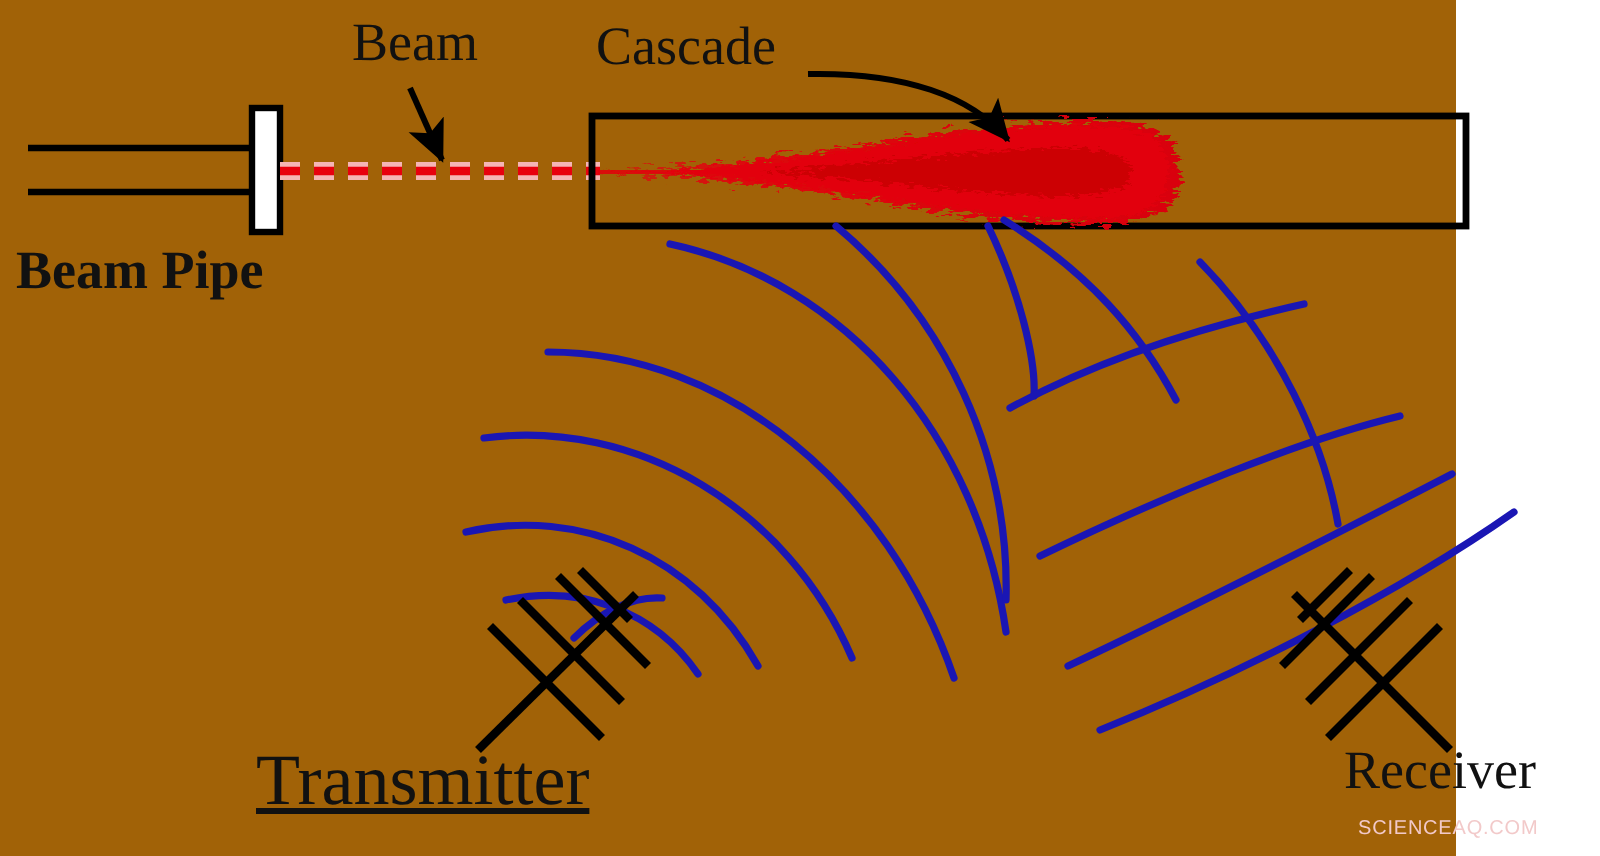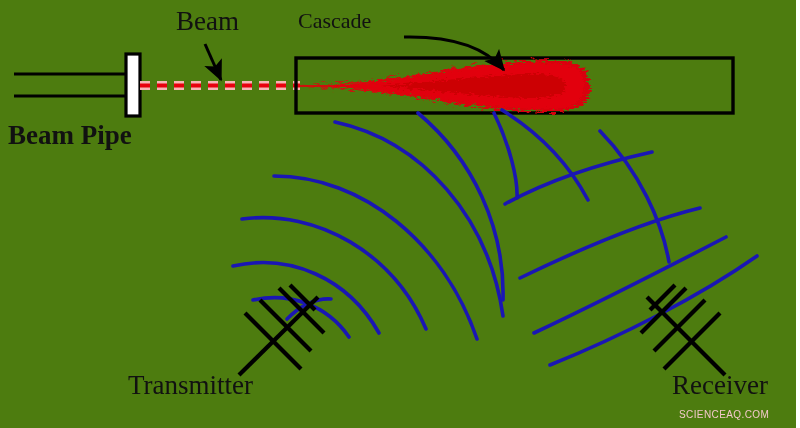--- a/index.html
+++ b/index.html
@@ -1,26 +1,26 @@
 <!DOCTYPE html>
 <html><head>
 <meta charset="utf-8">
 <style>
   html,body{margin:0;padding:0;background:#ffffff;}
   body{width:800px;height:428px;overflow:hidden;
        font-family:"Liberation Serif","DejaVu Serif",serif;}
-  #stage{position:relative;width:796px;height:428px;background:#4d7c0f;}
+  #stage{position:relative;width:728px;height:428px;background:#a16207;}
   svg#diagram{position:absolute;left:0;top:0;width:800px;height:428px;}
   .lbl{position:absolute;color:#111;white-space:nowrap;line-height:1;
        font-family:"Liberation Serif","DejaVu Serif",serif;}
   #lbl-beam{left:176px;top:8px;font-size:27px;}
-  #lbl-cascade{left:298px;top:10px;font-size:22px;}
+  #lbl-cascade{left:298px;top:10px;font-size:27px;}
   #lbl-target{left:612px;top:62px;font-size:27px;}
   #lbl-beampipe{left:8px;top:122px;font-size:27px;font-weight:bold;}
-  #lbl-transmitter{left:128px;top:372px;font-size:27px;}
+  #lbl-transmitter{left:128px;top:372px;font-size:36px;text-decoration:underline;}
   #lbl-receiver{left:672px;top:372px;font-size:27px;}
   #watermark{position:absolute;left:679px;top:409px;font-size:10px;
              letter-spacing:.4px;color:#f2c9c9;
              font-family:"Liberation Sans","DejaVu Sans",sans-serif;}
 </style>
 </head>
 <body>
 
 <div id="stage">
 

